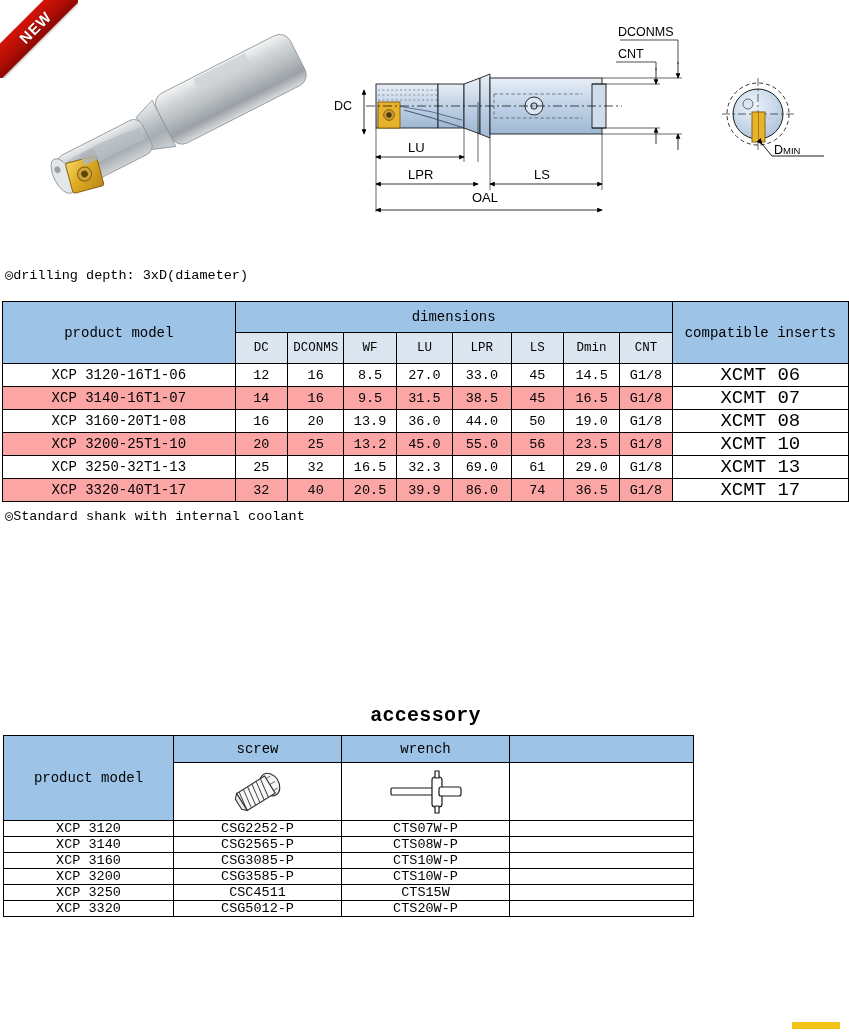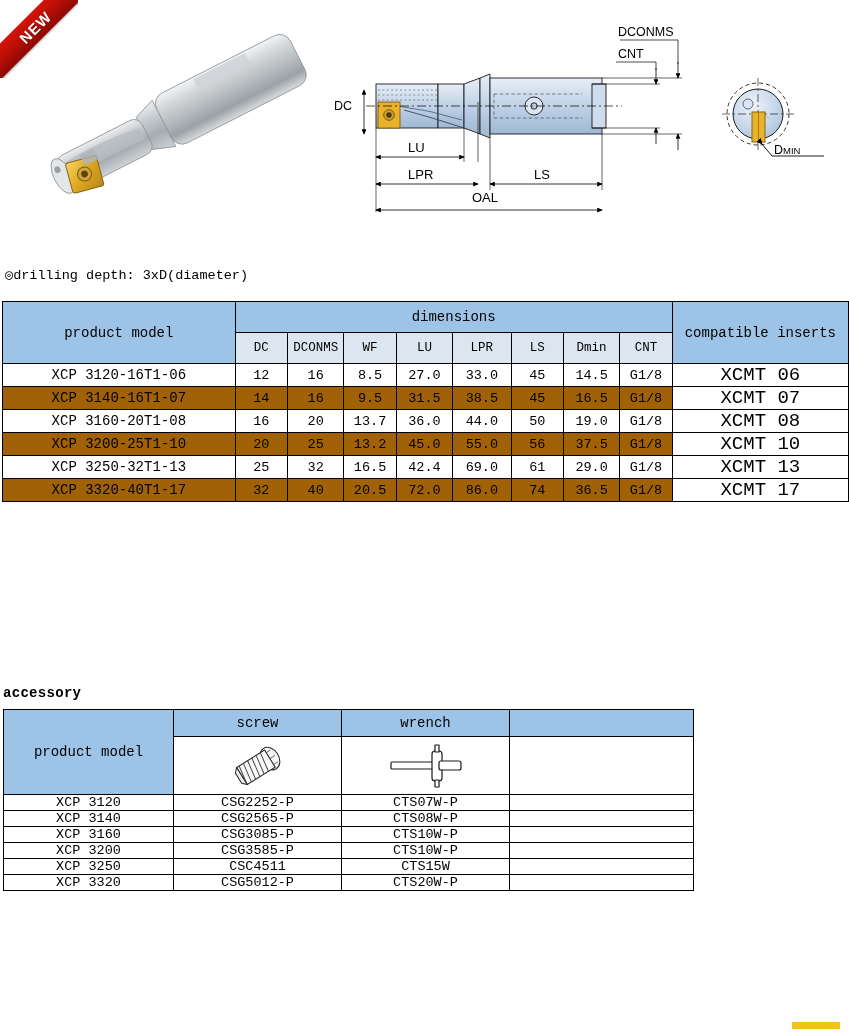--- a/index.html
+++ b/index.html
@@ -117,41 +117,42 @@
     padding: 0;
   }
   .hdr-main {
     background: #9dc3e6;
     font-size: 14px;
   }
   .hdr-sub {
     background: #dce6f1;
     font-size: 12.5px;
   }
-  .row-alt { background: #a16207; }
+  .row-alt { background: #fca5a5; }
   .row-plain { background: #ffffff; }
   .cell-white { background: #ffffff; }
 
   #spec-table {
     width: 847px;
     margin: 0 1px;
     font-size: 13.5px;
   }
   #spec-table .model-cell { font-size: 14px; height: 23px; }
   #spec-table .dim-cell   { font-size: 13.5px; }
   #spec-table .ins-cell   { font-size: 19px; }
   #spec-table .h-model { height: 62px; }
   #spec-table .h-dims  { height: 24px; }
   #spec-table .h-sub   { height: 24px; }
 
   .accessory-title {
-    font-size: 14px;
+    font-size: 20px;
     font-weight: bold;
     margin: 0 0 8px 2px;
     letter-spacing: .3px;
+    text-align: center;
   }
 
   #accessory-table {
     width: 690px;
     margin-left: 2px;
     font-size: 13.5px;
   }
   #accessory-table .acc-h1 { height: 27px; }
   #accessory-table .acc-h2 { height: 58px; }
   #accessory-table .acc-row { height: 15px; }
@@ -409,68 +410,69 @@
           <td class="dim-cell row-alt">38.5</td>
           <td class="dim-cell row-alt">45</td>
           <td class="dim-cell row-alt">16.5</td>
           <td class="dim-cell row-alt">G1/8</td>
           <td class="ins-cell cell-white">XCMT 07</td>
         </tr>
         <tr>
           <td class="model-cell row-plain">XCP 3160-20T1-08</td>
           <td class="dim-cell row-plain">16</td>
           <td class="dim-cell row-plain">20</td>
-          <td class="dim-cell row-plain">13.7</td>
+          <td class="dim-cell row-plain">13.9</td>
           <td class="dim-cell row-plain">36.0</td>
           <td class="dim-cell row-plain">44.0</td>
           <td class="dim-cell row-plain">50</td>
           <td class="dim-cell row-plain">19.0</td>
           <td class="dim-cell row-plain">G1/8</td>
           <td class="ins-cell cell-white">XCMT 08</td>
         </tr>
         <tr>
           <td class="model-cell row-alt">XCP 3200-25T1-10</td>
           <td class="dim-cell row-alt">20</td>
           <td class="dim-cell row-alt">25</td>
           <td class="dim-cell row-alt">13.2</td>
           <td class="dim-cell row-alt">45.0</td>
           <td class="dim-cell row-alt">55.0</td>
           <td class="dim-cell row-alt">56</td>
-          <td class="dim-cell row-alt">37.5</td>
+          <td class="dim-cell row-alt">23.5</td>
           <td class="dim-cell row-alt">G1/8</td>
           <td class="ins-cell cell-white">XCMT 10</td>
         </tr>
         <tr>
           <td class="model-cell row-plain">XCP 3250-32T1-13</td>
           <td class="dim-cell row-plain">25</td>
           <td class="dim-cell row-plain">32</td>
           <td class="dim-cell row-plain">16.5</td>
-          <td class="dim-cell row-plain">42.4</td>
+          <td class="dim-cell row-plain">32.3</td>
           <td class="dim-cell row-plain">69.0</td>
           <td class="dim-cell row-plain">61</td>
           <td class="dim-cell row-plain">29.0</td>
           <td class="dim-cell row-plain">G1/8</td>
           <td class="ins-cell cell-white">XCMT 13</td>
         </tr>
         <tr>
           <td class="model-cell row-alt">XCP 3320-40T1-17</td>
           <td class="dim-cell row-alt">32</td>
           <td class="dim-cell row-alt">40</td>
           <td class="dim-cell row-alt">20.5</td>
-          <td class="dim-cell row-alt">72.0</td>
+          <td class="dim-cell row-alt">39.9</td>
           <td class="dim-cell row-alt">86.0</td>
           <td class="dim-cell row-alt">74</td>
           <td class="dim-cell row-alt">36.5</td>
           <td class="dim-cell row-alt">G1/8</td>
           <td class="ins-cell cell-white">XCMT 17</td>
         </tr>
       </tbody>
   </table>
 
   <div class="notes-mid">
+    <div class="note">◎Standard shank with internal coolant</div>
   </div>
 
   <div style="height:178px"></div>
 
   <div class="accessory-title">accessory</div>
 
   <table id="accessory-table">
     <colgroup>
       <col style="width:170px">
         <col style="width:168px">

